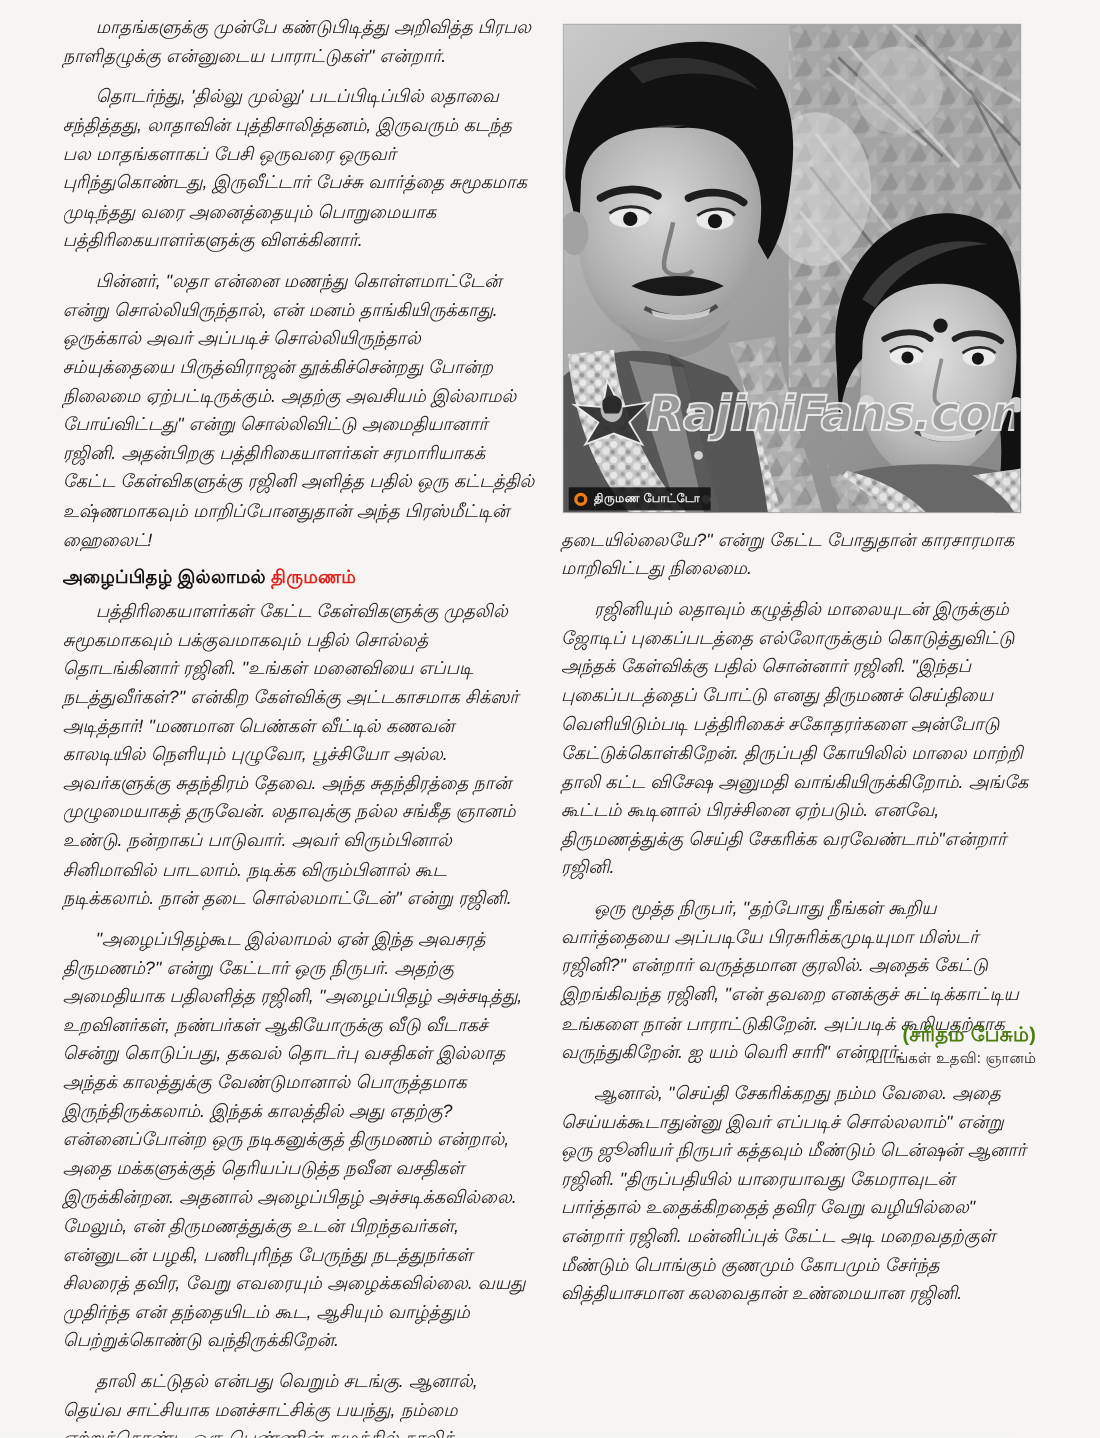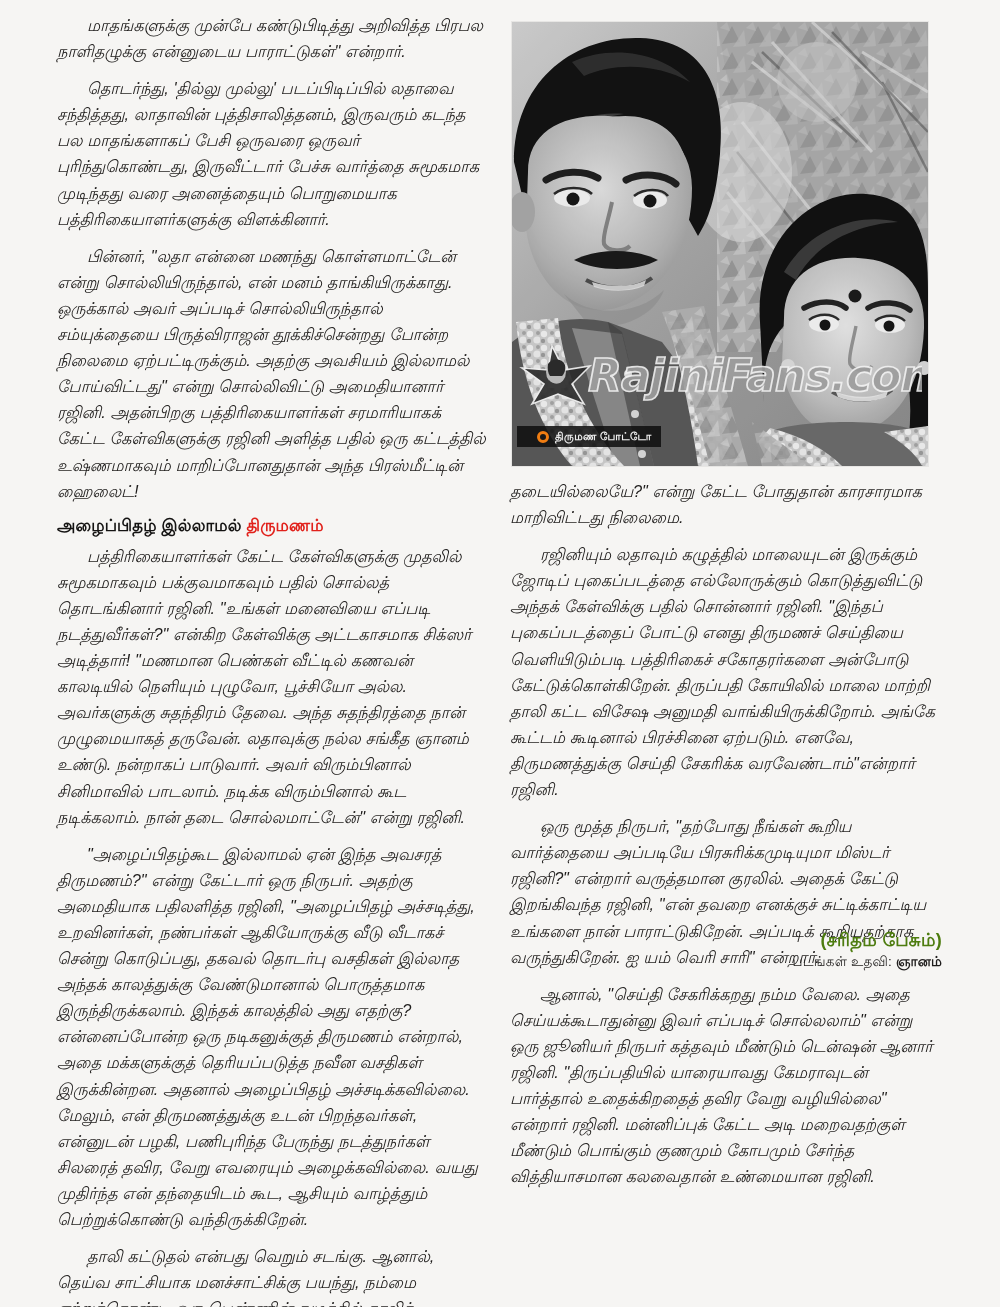--- a/index.html
+++ b/index.html
@@ -84,23 +84,23 @@
     width: 404px;
     height: 62px;
     pointer-events: none;
   }
   #watermark svg { display:block; width:100%; height:100%; }
 
   
   #photo-caption {
     position: absolute;
     left: 5px;
-    bottom: 19px;
+    bottom: 2px;
     height: 21px;
-    padding: 0 9px 0 20px;
+    padding: 0 9px 0 5px;
     display: flex;
     align-items: center;
     gap: 6px;
     background: rgba(14,14,14,0.86);
   }
   #photo-caption .dot {
     width: 12px; height: 12px;
     border-radius: 50%;
     border: 3px solid #f07d12;
     box-sizing: border-box;
@@ -128,21 +128,21 @@
     font-weight: bold;
     color: #4d7c0f;
     letter-spacing: 0.3px;
   }
   #byline .b2 {
     display: block;
     font-size: 13.5px;
     color: #1e1c1b;
     letter-spacing: 0.2px;
   }
-  #byline .b2 b { font-weight: bold; }
+  #byline .b2 b { font-weight: normal; }
 </style>
 </head>
 <body>
 
 <div id="page">
 
   <div class="col col-left">
     <p class="body">மாதங்களுக்கு முன்பே கண்டுபிடித்து அறிவித்த பிரபல நாளிதழுக்கு என்னுடைய பாராட்டுகள்" என்றார்.</p>
     <p class="body">தொடர்ந்து, 'தில்லு முல்லு' படப்பிடிப்பில் லதாவை சந்தித்தது, லாதாவின் புத்திசாலித்தனம், இருவரும் கடந்த பல மாதங்களாகப் பேசி ஒருவரை ஒருவர் புரிந்துகொண்டது, இருவீட்டார் பேச்சு வார்த்தை சுமூகமாக முடிந்தது வரை அனைத்தையும் பொறுமையாக பத்திரிகையாளர்களுக்கு விளக்கினார்.</p>
     <p class="body">பின்னர், "லதா என்னை மணந்து கொள்ளமாட்டேன் என்று சொல்லியிருந்தால், என் மனம் தாங்கியிருக்காது. ஒருக்கால் அவர் அப்படிச் சொல்லியிருந்தால் சம்யுக்தையை பிருத்விராஜன் தூக்கிச்சென்றது போன்ற நிலைமை ஏற்பட்டிருக்கும். அதற்கு அவசியம் இல்லாமல் போய்விட்டது" என்று சொல்லிவிட்டு அமைதியானார் ரஜினி. அதன்பிறகு பத்திரிகையாளர்கள் சரமாரியாகக் கேட்ட கேள்விகளுக்கு ரஜினி அளித்த பதில் ஒரு கட்டத்தில் உஷ்ணமாகவும் மாறிப்போனதுதான் அந்த பிரஸ்மீட்டின் ஹைலைட்!</p>

